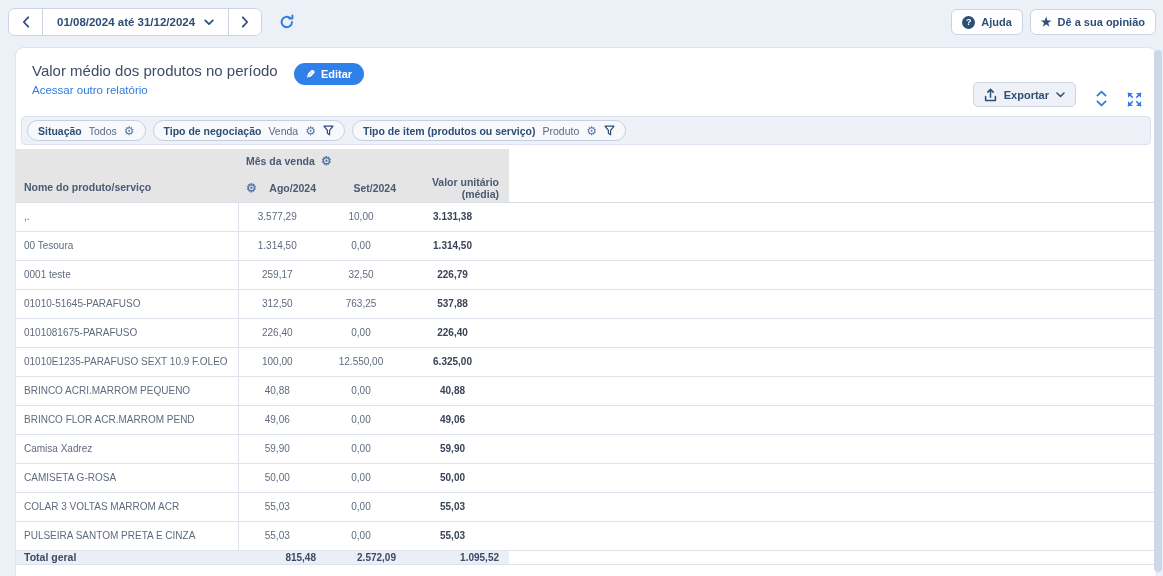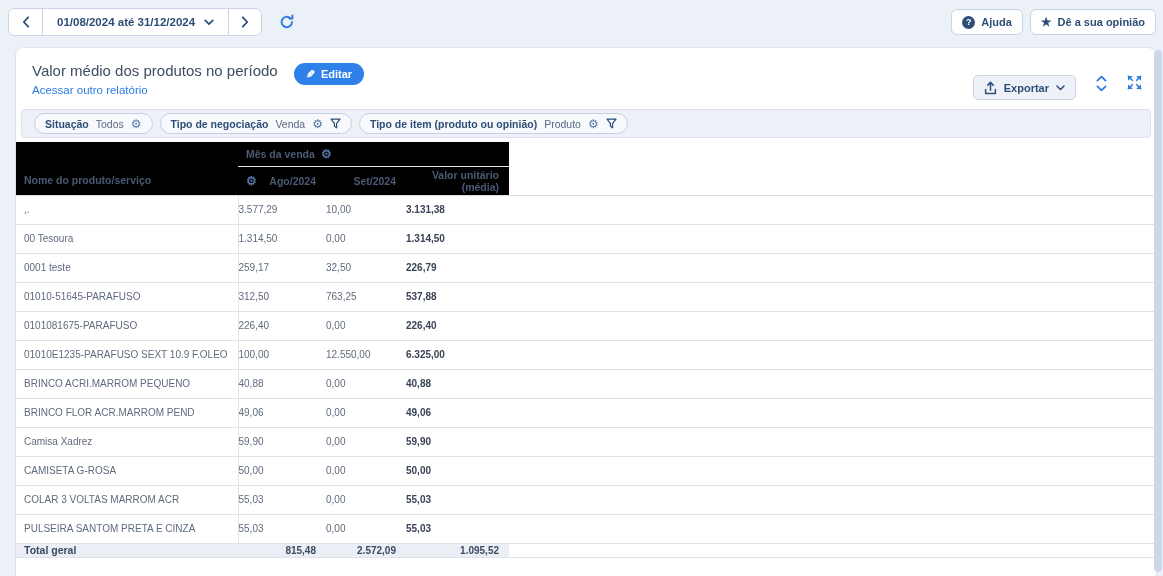--- a/index.html
+++ b/index.html
@@ -28,47 +28,47 @@
   .star { color:#2d4e76; font-size:12px; line-height:1; }
   
   .panel { position:absolute; left:16px; top:48px; width:1140px; height:528px; background:#fff;
            border-radius:8px 8px 0 0; box-shadow:0 0 0 1px rgba(210,218,232,.55); }
   .panel-head { display:flex; align-items:flex-start; padding:14px 14px 4px 16px; }
   .report-title { font-size:15px; color:#3f4c63; font-weight:400; }
   .report-link { font-size:11.5px; color:#2e7ce0; margin-top:5px; cursor:pointer; text-decoration:none; display:inline-block; }
   .edit-btn { margin-left:16px; margin-top:1px; background:#2f80e8; color:#fff; border:none; border-radius:12px;
               height:22px; padding:0 12px; font-size:11px; font-weight:700; display:flex; align-items:center; gap:6px; cursor:pointer; }
   .pencil { font-size:11px; line-height:1; transform:scaleX(-1); display:inline-block; }
-  .head-right { margin-left:auto; display:flex; align-items:flex-start; gap:19px; margin-top:13px; }
+  .head-right { margin-left:auto; display:flex; align-items:flex-end; gap:19px; margin-top:20px; }
   .export-btn { height:25px; background:#eef1f7; border:1px solid #ccd4e2; border-radius:5px; color:#2d4e76;
                 font-size:11px; font-weight:700; display:flex; align-items:center; gap:7px; padding:0 10px; cursor:pointer; }
   
   .filter-bar { margin:5px 5px 0 5px; background:#eef1f8; border:1px solid #dde3ee; border-radius:4px;
-                padding:3px 12px; display:flex; gap:7px; align-items:center; min-height:27px; }
+                padding:3px 5px; display:flex; gap:7px; align-items:center; min-height:27px; }
   .pill { background:#f7f9fc; border:1px solid #c6cfdf; border-radius:999px; height:21px; padding:0 10px;
           display:inline-flex; gap:7px; align-items:center; cursor:pointer; white-space:nowrap; }
   .f-label { font-weight:700; font-size:10.5px; color:#2d4e76; }
   .f-value { font-size:10.5px; color:#5a6b84; }
   .gear { color:#5577a8; font-size:12px; line-height:1; cursor:pointer; }
   
   table { margin-top:4px; width:100%; border-collapse:collapse; table-layout:fixed; }
   th, td { vertical-align:middle; }
-  thead th { background:#000000; font-size:10.5px; font-weight:700; color:#4a5a73; }
+  thead th { background:#e5e5e5; font-size:10.5px; font-weight:700; color:#4a5a73; }
   thead th.empty { background:transparent; }
   .group-row th { height:24px; }
   .group-row th.withline { border-bottom:1px solid #dfe4ed; }
   .group-hd { text-align:left; padding-left:8px; }
   .group-hd .inner { display:flex; align-items:center; gap:6px; }
   .cols-row th { height:29px; border-bottom:1px solid #d9dfe9; }
   .name-hd { text-align:left; padding-left:8px; }
   .num-hd { text-align:right; padding-right:10px; }
   .split { display:flex; align-items:center; justify-content:space-between; padding-left:8px; }
   tbody td { height:29px; border-bottom:1px solid #dde2ec; font-size:10px; color:#5f6b7d; }
   td.c-name { padding-left:8px; border-right:1px solid #dde2ec; overflow:hidden; white-space:nowrap; }
-  td.c-num { text-align:left; padding-right:10px; }
+  td.c-num { text-align:center; padding-right:10px; }
   td.c-avg { font-weight:700; color:#3a4456; }
   tfoot td { height:14px; background:#ebeff5; font-weight:700; color:#3a4a63; border-bottom:1px solid #dde2ec; font-size:10.5px; }
   tfoot td.t-label { padding-left:8px; }
   tfoot td.c-num { text-align:right; padding-right:10px; font-size:10px; }
   tfoot td.c-fill { background:#fff; }
   
   .scrollbar-thumb { position:absolute; right:1px; top:50px; width:8px; height:522px; background:#ccd7ea; border-radius:4px; cursor:grab; }
   svg { display:block; }
 </style>
 </head>
@@ -180,21 +180,21 @@
     <span class="f-value">Venda</span>
     <span class="gear">⚙</span>
     <span>
       <svg width="11" height="11" viewBox="0 0 11 11">
             <path d="M1 1.2 H10 L6.6 5.4 V9.8 L4.4 8.3 V5.4 Z" fill="none" stroke="#2d4e76" stroke-width="1.2" stroke-linejoin="round"></path>
           </svg>
     </span>
   </div>
 
   <div class="pill">
-    <span class="f-label">Tipo de item (produto ou opinião)</span>
+    <span class="f-label">Tipo de item (produtos ou serviço)</span>
     <span class="f-value">Produto</span>
     <span class="gear">⚙</span>
     <span>
       <svg width="11" height="11" viewBox="0 0 11 11">
             <path d="M1 1.2 H10 L6.6 5.4 V9.8 L4.4 8.3 V5.4 Z" fill="none" stroke="#2d4e76" stroke-width="1.2" stroke-linejoin="round"></path>
           </svg>
     </span>
   </div>
 </div>
 

